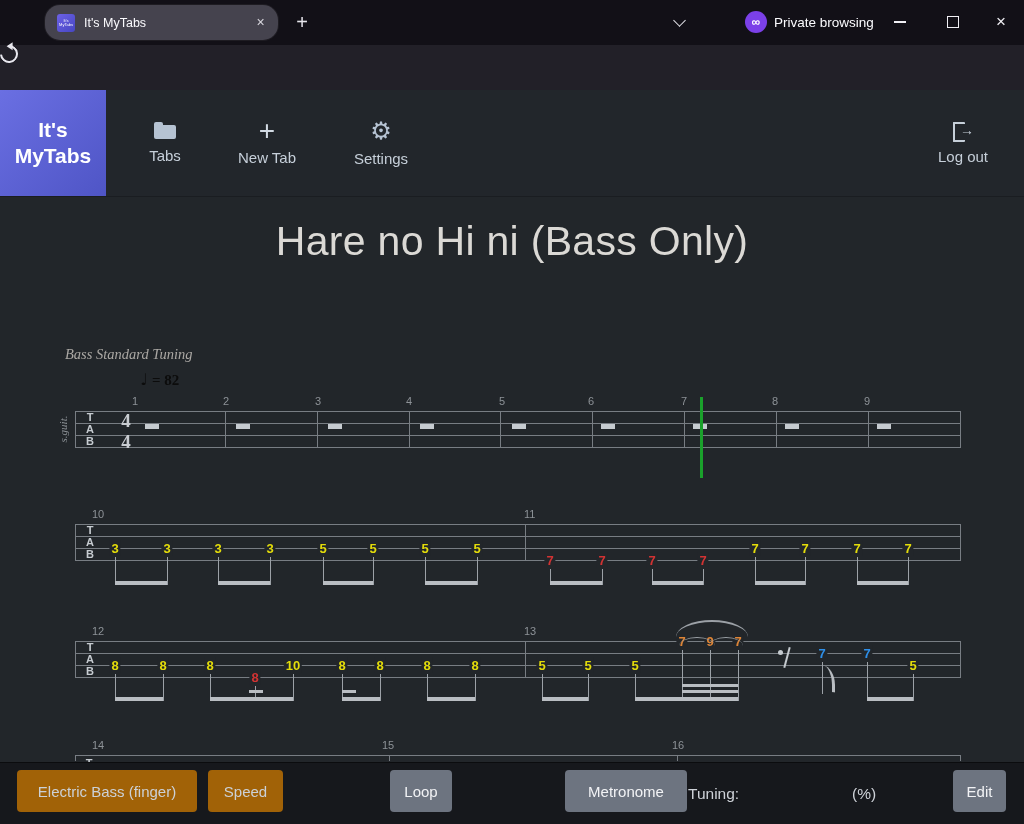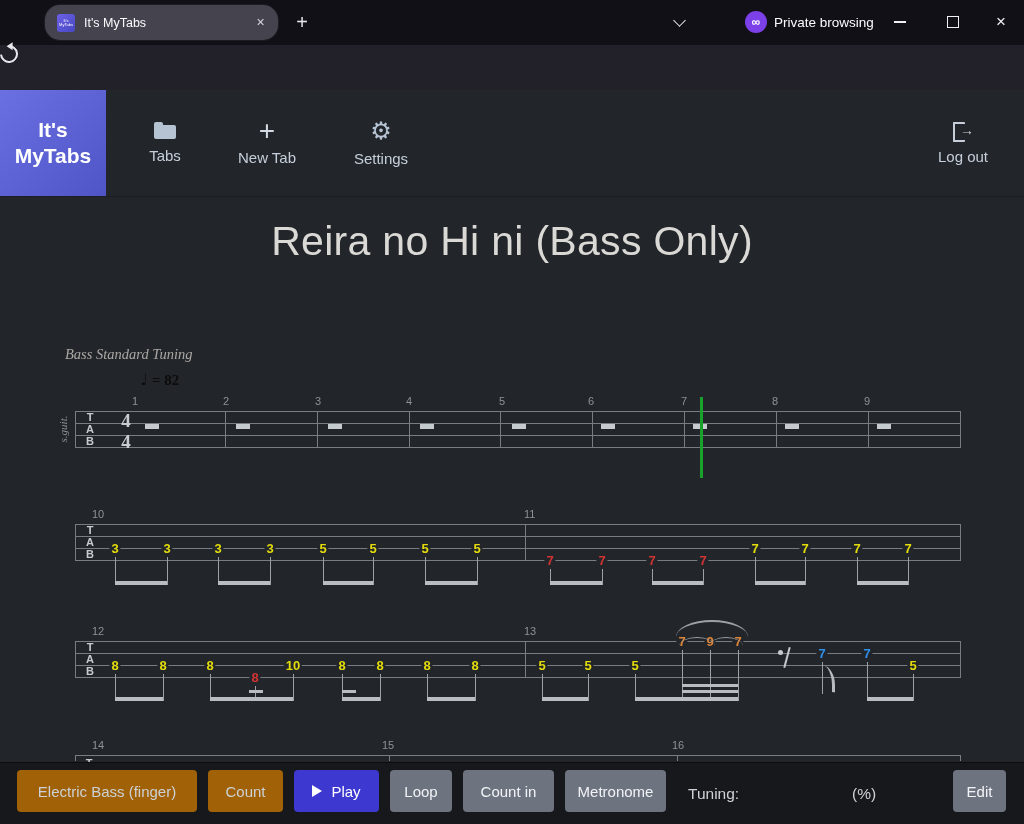--- a/index.html
+++ b/index.html
@@ -96,21 +96,21 @@
 
   
   #player{position:absolute;left:0;top:762px;width:1024px;height:62px;background:#16181c;
        border-top:1px solid #0b0c0e;z-index:40;}
   .pbtn{position:absolute;top:7px;height:42px;border-radius:4px;display:flex;align-items:center;
        justify-content:center;font-size:15px;gap:9px;}
   .dark{background:#a16207;color:#ccd1d7;} .lite{background:#6d7480;color:#f2f3f5;}
   #btn-instrument{left:17px;width:180px;} #btn-audio{left:208px;width:75px;}
   #btn-play{left:294px;width:85px;background:#3c38d0;color:#fff;}
   #btn-play i{width:0;height:0;border-left:10px solid #fff;border-top:6px solid transparent;border-bottom:6px solid transparent;}
-  #btn-loop{left:390px;width:62px;} #btn-countin{left:463px;width:91px;} #btn-metronome{left:565px;width:101px;}
+  #btn-loop{left:390px;width:62px;} #btn-countin{left:463px;width:91px;} #btn-metronome{left:565px;width:122px;}
   #speed-label{position:absolute;left:688px;top:22px;font-size:15.5px;color:#ced2d8;}
   #speed-input{position:absolute;left:744px;top:11px;width:100px;height:38px;background:#121417;border-radius:4px;}
   #speed-value{position:absolute;left:14px;top:10px;font-size:15.5px;color:#f2f3f5;}
   #spinner{position:absolute;right:5px;top:5px;width:26px;height:28px;background:#2f333a;border-radius:3px;}
   #spinner i{position:absolute;left:9px;width:7px;height:7px;border-left:1.6px solid #ced2d8;border-top:1.6px solid #ced2d8;}
   #spinner i.up{top:6px;transform:rotate(45deg);} #spinner i.dn{top:13px;transform:rotate(225deg);}
   #pct-label{position:absolute;left:852px;top:22px;font-size:15.5px;color:#ced2d8;}
   #btn-edit{left:953px;width:53px;}
 </style>
 </head>
@@ -195,21 +195,21 @@
     </div>
     <div id="nav-logout" class="nav-item">
       <div class="lo">
           <b></b>
           <i>→</i>
         </div>
       <span>Log out</span>
     </div>
   </div>
 
-  <div id="song-title">Reira no Hi ni (Bass Only)</div>
+  <div id="song-title">Hare no Hi ni (Bass Only)</div>
   <div id="tuning">Bass Standard Tuning</div>
   <div id="tempo"><span class="nq">♩</span> <span class="tv">= 82</span></div>
 
   <div id="score">
       <div style="position: absolute; left: 75px; top: 411px; width: 885px; height: 1px; background: rgb(120, 125, 131);"></div>
       <div style="position: absolute; left: 75px; top: 423px; width: 885px; height: 1px; background: rgb(120, 125, 131);"></div>
       <div style="position: absolute; left: 75px; top: 435px; width: 885px; height: 1px; background: rgb(120, 125, 131);"></div>
       <div style="position: absolute; left: 75px; top: 447px; width: 885px; height: 1px; background: rgb(120, 125, 131);"></div>
       <div style="position: absolute; left: 75px; top: 411px; width: 1px; height: 37px; background: rgb(120, 125, 131);"></div>
       <div style="position: absolute; left: 225px; top: 411px; width: 1px; height: 37px; background: rgb(120, 125, 131);"></div>
@@ -369,25 +369,20 @@
       <div style="position: absolute; left: 677px; top: 755px; width: 1px; height: 6px; background: rgb(120, 125, 131);"></div>
       <div style="position: absolute; left: 960px; top: 755px; width: 1px; height: 6px; background: rgb(120, 125, 131);"></div>
       <div style="position: absolute; left: 92px; top: 739px; width: 20px; text-align: left; color: rgb(141, 146, 151); font: 11px &quot;Liberation Sans&quot;, sans-serif;">14</div>
       <div style="position: absolute; left: 382px; top: 739px; width: 20px; text-align: left; color: rgb(141, 146, 151); font: 11px &quot;Liberation Sans&quot;, sans-serif;">15</div>
       <div style="position: absolute; left: 672px; top: 739px; width: 20px; text-align: left; color: rgb(141, 146, 151); font: 11px &quot;Liberation Sans&quot;, sans-serif;">16</div>
       <div style="position: absolute; left: 83px; top: 757px; width: 12px; text-align: center; color: rgb(198, 203, 208); font: bold 11px &quot;Liberation Sans&quot;, sans-serif;">T</div>
     </div>
 
   <div id="player">
     <div id="btn-instrument" class="pbtn dark">Electric Bass (finger)</div>
-    <div id="btn-audio" class="pbtn dark">Count</div>
-    <div id="btn-play" class="pbtn">
-        <i></i>
-        <span>Play</span>
-      </div>
+    <div id="btn-audio" class="pbtn dark">Speed</div>
     <div id="btn-loop" class="pbtn lite">Loop</div>
-    <div id="btn-countin" class="pbtn lite">Count in</div>
     <div id="btn-metronome" class="pbtn lite">Metronome</div>
     <span id="speed-label">Tuning:</span>
     <span id="pct-label">(%)</span>
     <div id="btn-edit" class="pbtn lite">Edit</div>
   </div>
 </div>
 
 </body></html>

